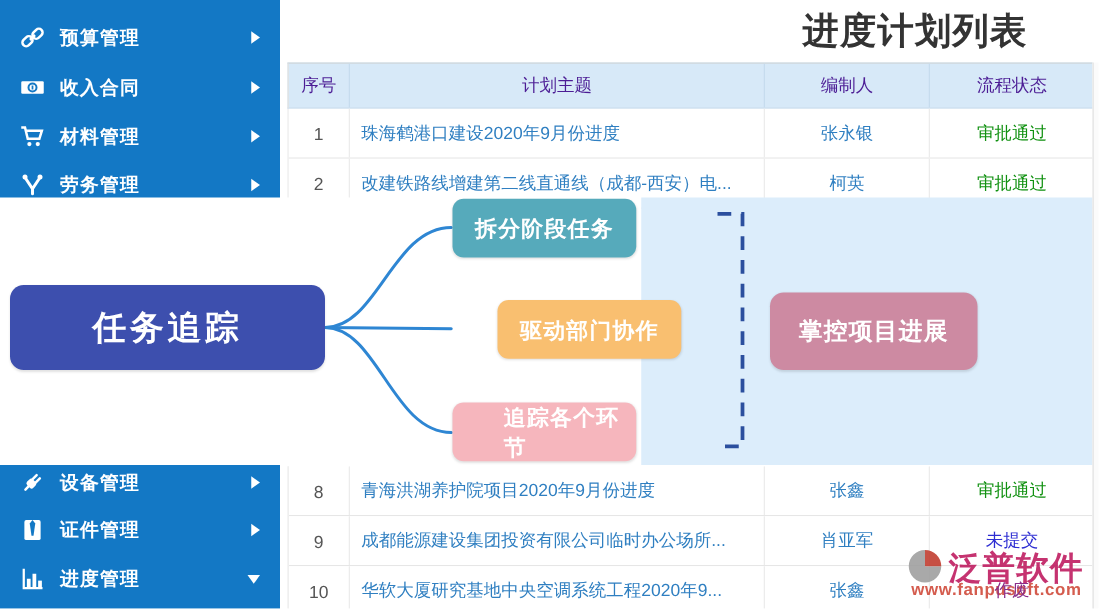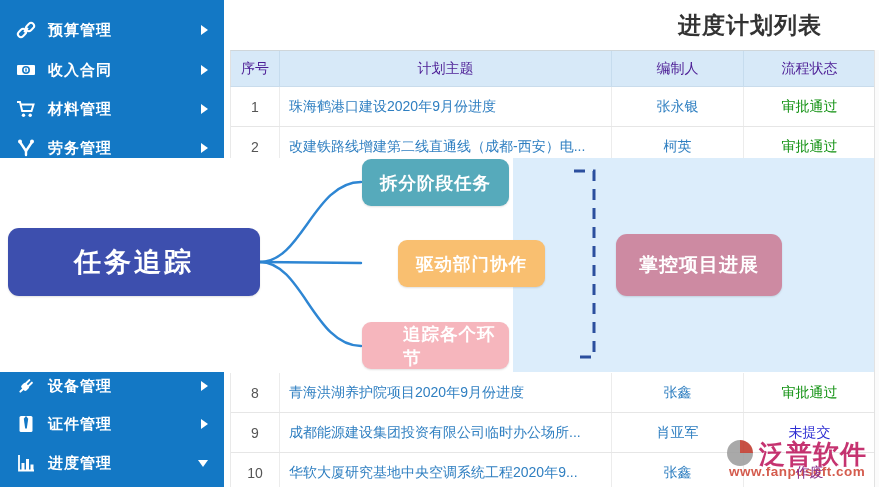--- a/index.html
+++ b/index.html
@@ -11,21 +11,21 @@
   .sidebar { position:absolute; left:0; top:0; width:224px; height:487px; background:#1378c5; z-index:2; }
   .side-item { position:absolute; left:0; width:224px; height:40px; display:flex; align-items:center; padding-left:16px; cursor:pointer; }
   .side-item .icn { width:20px; height:20px; margin-right:12px; flex:0 0 20px; }
   .side-item .lbl { color:#fff; font-size:15px; font-weight:700; letter-spacing:1px; }
   .arr { position:absolute; right:16px; top:50%; margin-top:-5px; width:0; height:0; }
   .arr-r { border-left:7px solid #fff; border-top:5px solid transparent; border-bottom:5px solid transparent; }
   .arr-d { border-top:7px solid #fff; border-left:5px solid transparent; border-right:5px solid transparent; margin-top:-3px; }
 
   
   .title { position:absolute; left:230px; top:0; width:644px; height:50px; line-height:50px;
-           text-align:right; padding-right:52px; font-size:23px; font-weight:700; color:#333; letter-spacing:1px; }
+           text-align:right; padding-right:52px; font-size:29px; font-weight:700; color:#333; letter-spacing:1px; }
   .thead { position:absolute; left:230px; top:50px; width:644px; height:37px; background:#d7e9f8;
            border-top:1px solid #cfd6da; border-bottom:1px solid #c9dcec; border-left:1px solid #e0e0e0;
            display:grid; grid-template-columns:49px 332px 132px 131px; }
   .thead .hc { display:flex; align-items:center; justify-content:center; font-size:14px; color:#4c1d95;
                border-right:1px solid #c6dcee; }
   .thead .hc:last-child { border-right:none;text-align:center; }
   .tgroup { position:absolute; left:230px; width:644px; border-left:1px solid #e9e9e9; }
   .tg-top { top:87px; height:80px; }
   .tg-bottom { top:373px; height:114px; overflow:hidden; }
   .trow { height:40px; display:grid; grid-template-columns:49px 332px 132px 131px; border-bottom:1px solid #e6e6e6; background:#fff; }

